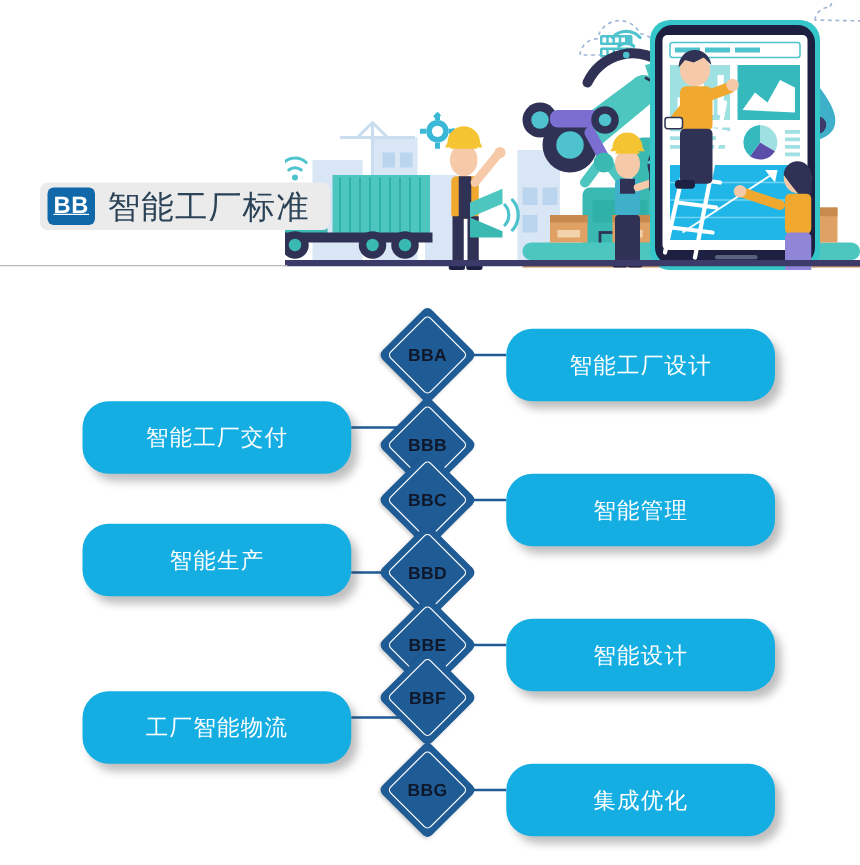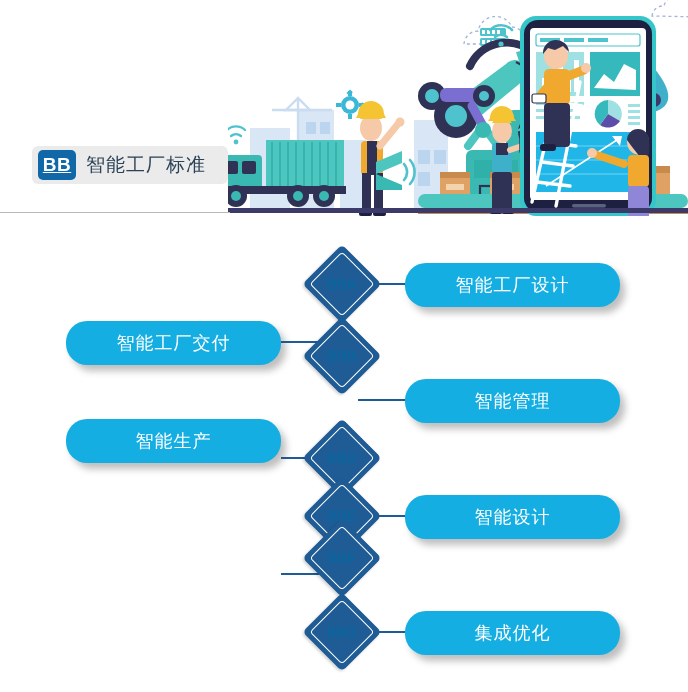--- a/index.html
+++ b/index.html
@@ -23,21 +23,21 @@
     display:flex;align-items:center;gap:10px;
     padding:0 16px 0 6px;box-sizing:border-box;
   }
   #bb-badge{
     width:38px;height:30px;background:#1168a8;border-radius:5px;
     color:#fff;font-size:19px;font-weight:bold;
     display:flex;align-items:center;justify-content:center;
     letter-spacing:.5px;flex:0 0 auto;text-decoration:underline;
   }
   #title-text{
-    font-size:19px;color:#2b4257;letter-spacing:1px;white-space:nowrap;
+    font-size:26px;color:#2b4257;letter-spacing:1px;white-space:nowrap;
   }
   #header-rule{
     position:absolute;left:0;top:212px;width:230px;height:1px;background:#b9b9b9;
   }
 
   
   #diagram{position:absolute;left:0;top:236px;width:688px;height:456px;}
   .node{
     position:absolute;width:56px;height:56px;
     left:314px;
@@ -51,26 +51,26 @@
   }
   .node .dia-inner{
     position:absolute;left:5px;top:5px;right:5px;bottom:5px;
     border:1.5px solid #ffffff;border-radius:4px;
     transform:rotate(45deg);
     pointer-events:none;
   }
   .node .dia-label{
     position:absolute;inset:0;
     display:flex;align-items:center;justify-content:center;
-    color:#0369a1;font-size:14px;font-weight:normal;letter-spacing:.3px;
+    color:#0f172a;font-size:14px;font-weight:bold;letter-spacing:.3px;
     z-index:2;
   }
 
   .pill{
-    position:absolute;height:44px;width:215px;
+    position:absolute;height:58px;width:215px;
     background:#15aee3;border-radius:21px;
     display:flex;align-items:center;justify-content:center;
     color:#ffffff;font-size:18px;letter-spacing:1px;white-space:nowrap;
     box-shadow:5px 6px 7px rgba(60,60,60,.33);
   }
   .pill.left{left:66px;}
   .pill.right{left:405px;}
 
   .connector{
     position:absolute;height:1.6px;background:#1f5c96;
@@ -400,39 +400,47 @@
       </div>
       <div class="node" style="top: 92px; z-index: 5;">
         <div class="dia-outer"></div>
         <div class="dia-inner"></div>
         <div class="dia-label">BBB</div>
       </div>
       <div class="connector" style="top: 163.2px; left: 358px; width: 47px;"></div>
       <div class="pill right" style="top: 143px;">
         <span>智能管理</span>
       </div>
+      <div class="node" style="top: 136px; z-index: 5;">
+        <div class="dia-outer"></div>
+        <div class="dia-inner"></div>
+        <div class="dia-label">BBC</div>
+      </div>
       <div class="connector" style="top: 221.2px; left: 281px; width: 45px;"></div>
       <div class="pill left" style="top: 183px; align-items: center;">
         <span>智能生产</span>
       </div>
       <div class="node" style="top: 194px; z-index: 5;">
         <div class="dia-outer"></div>
         <div class="dia-inner"></div>
         <div class="dia-label">BBD</div>
       </div>
       <div class="connector" style="top: 279.2px; left: 358px; width: 47px;"></div>
       <div class="pill right" style="top: 259px;">
         <span>智能设计</span>
       </div>
       <div class="node" style="top: 252px; z-index: 5;">
         <div class="dia-outer"></div>
         <div class="dia-inner"></div>
         <div class="dia-label">BBE</div>
       </div>
       <div class="connector" style="top: 337.2px; left: 281px; width: 45px;"></div>
+      <div class="pill left" style="top: 317px;">
+        <span>工厂智能物流</span>
+      </div>
       <div class="node" style="top: 294px; z-index: 5;">
         <div class="dia-outer"></div>
         <div class="dia-inner"></div>
         <div class="dia-label">BBF</div>
       </div>
       <div class="connector" style="top: 395.2px; left: 358px; width: 47px;"></div>
       <div class="pill right" style="top: 375px; text-align: center;">
         <span>集成优化</span>
       </div>
       <div class="node" style="top: 368px; z-index: 5;">

